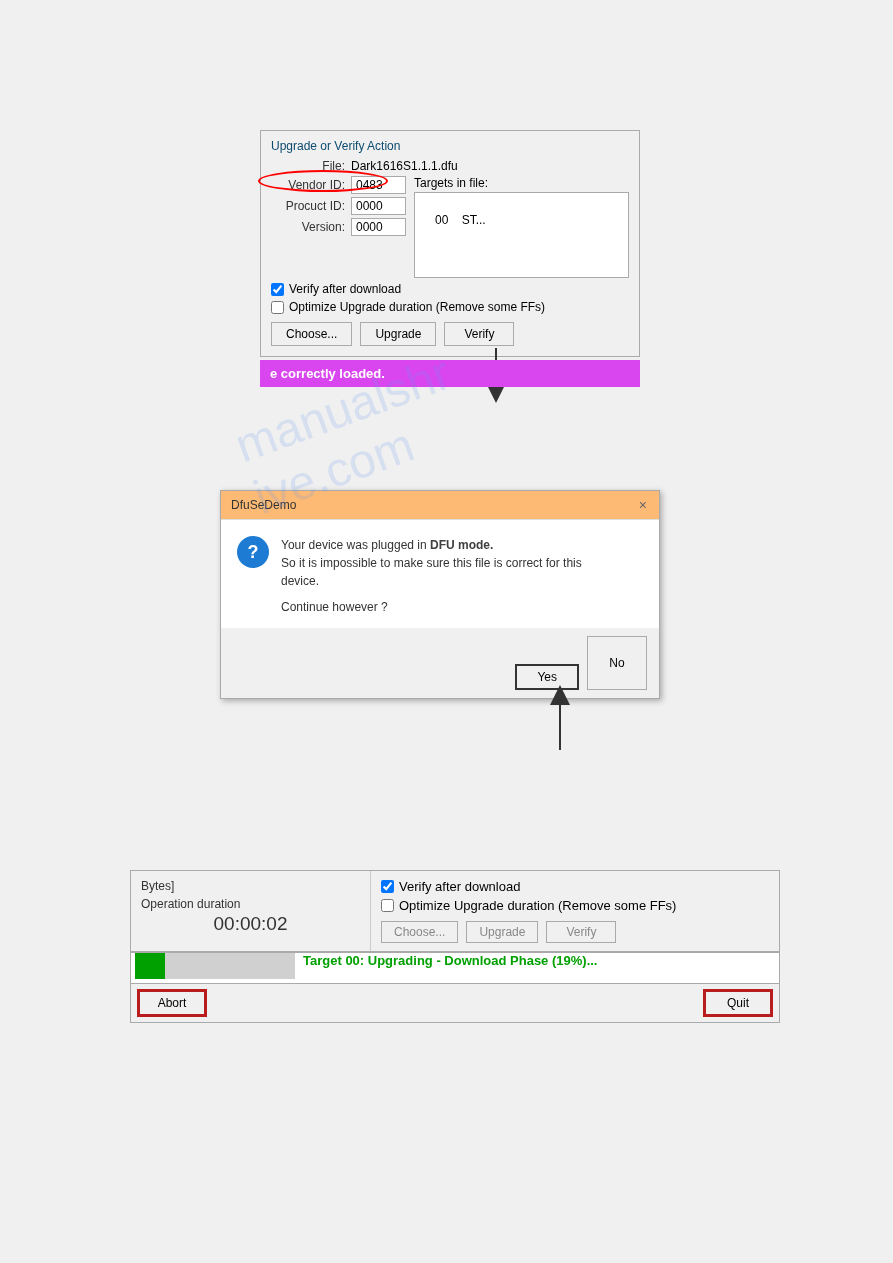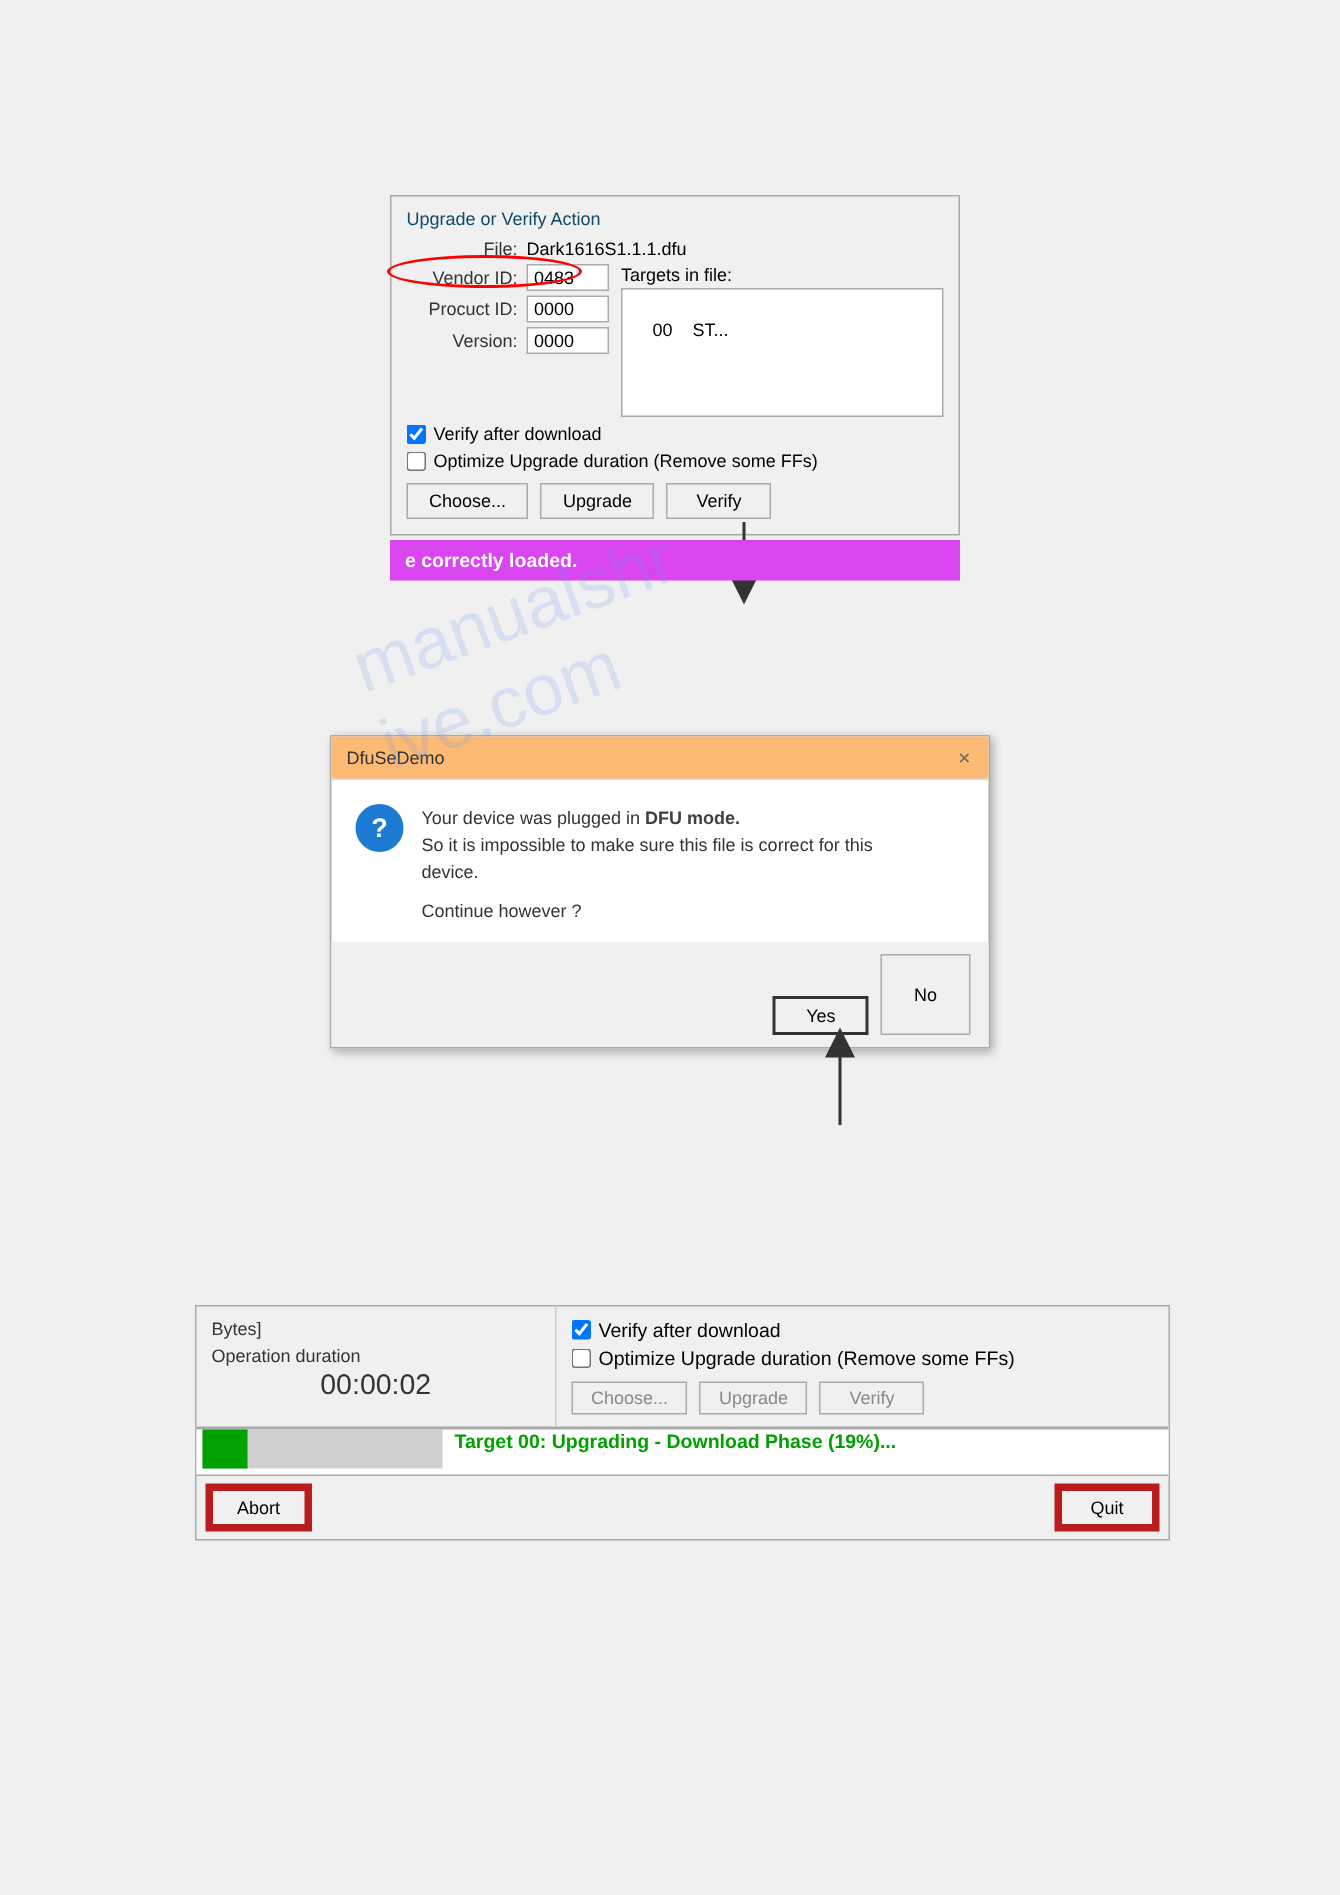--- a/index.html
+++ b/index.html
@@ -287,21 +287,21 @@
 
     
     .action-bar {
       display: flex;
       justify-content: space-between;
       align-items: center;
       padding: 5px 6px;
     }
     .action-btn {
       background: #f0f0f0;
-      border: 5px solid #b91c1c;
+      border: 3px solid #b91c1c;
       padding: 4px 16px;
       font-size: 12px;
       cursor: pointer;
       min-width: 70px;
     }
   </style>
 </head>
 <body>
 
 <div class="top-panel">

